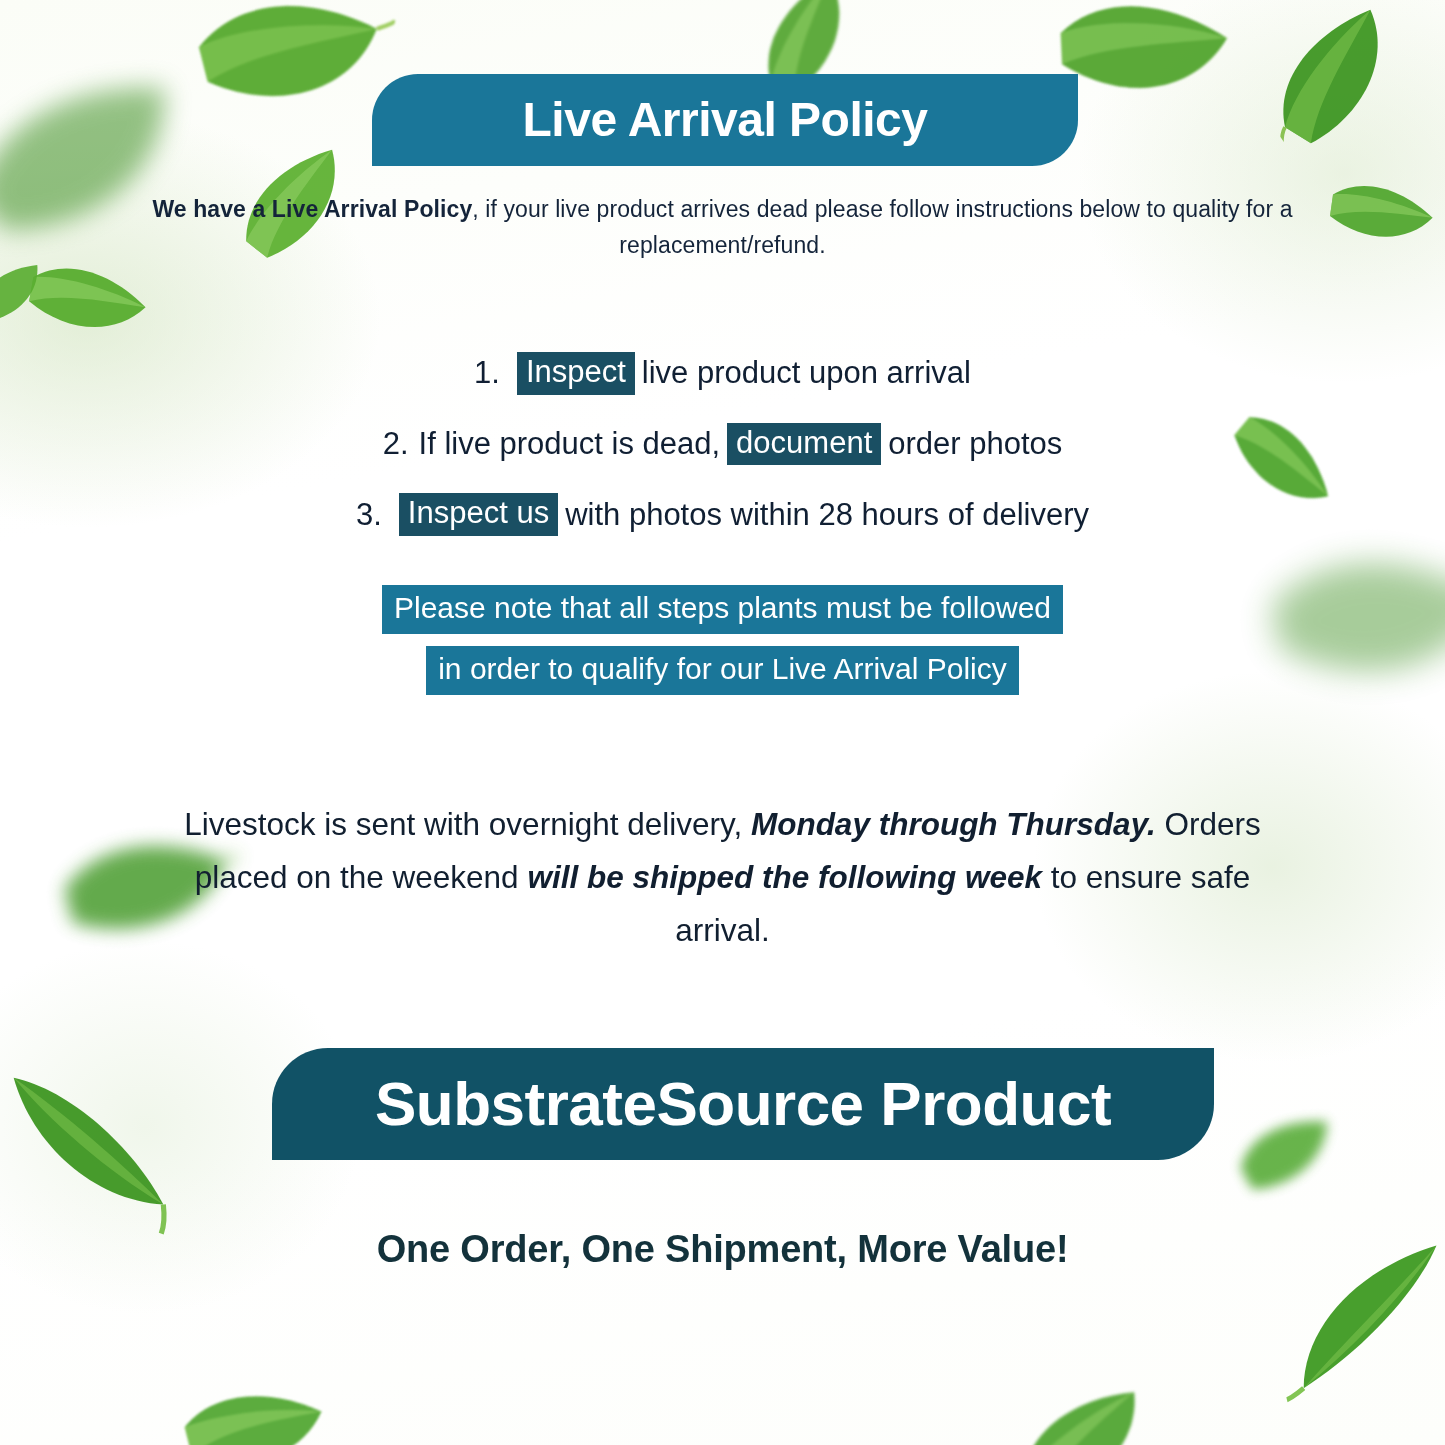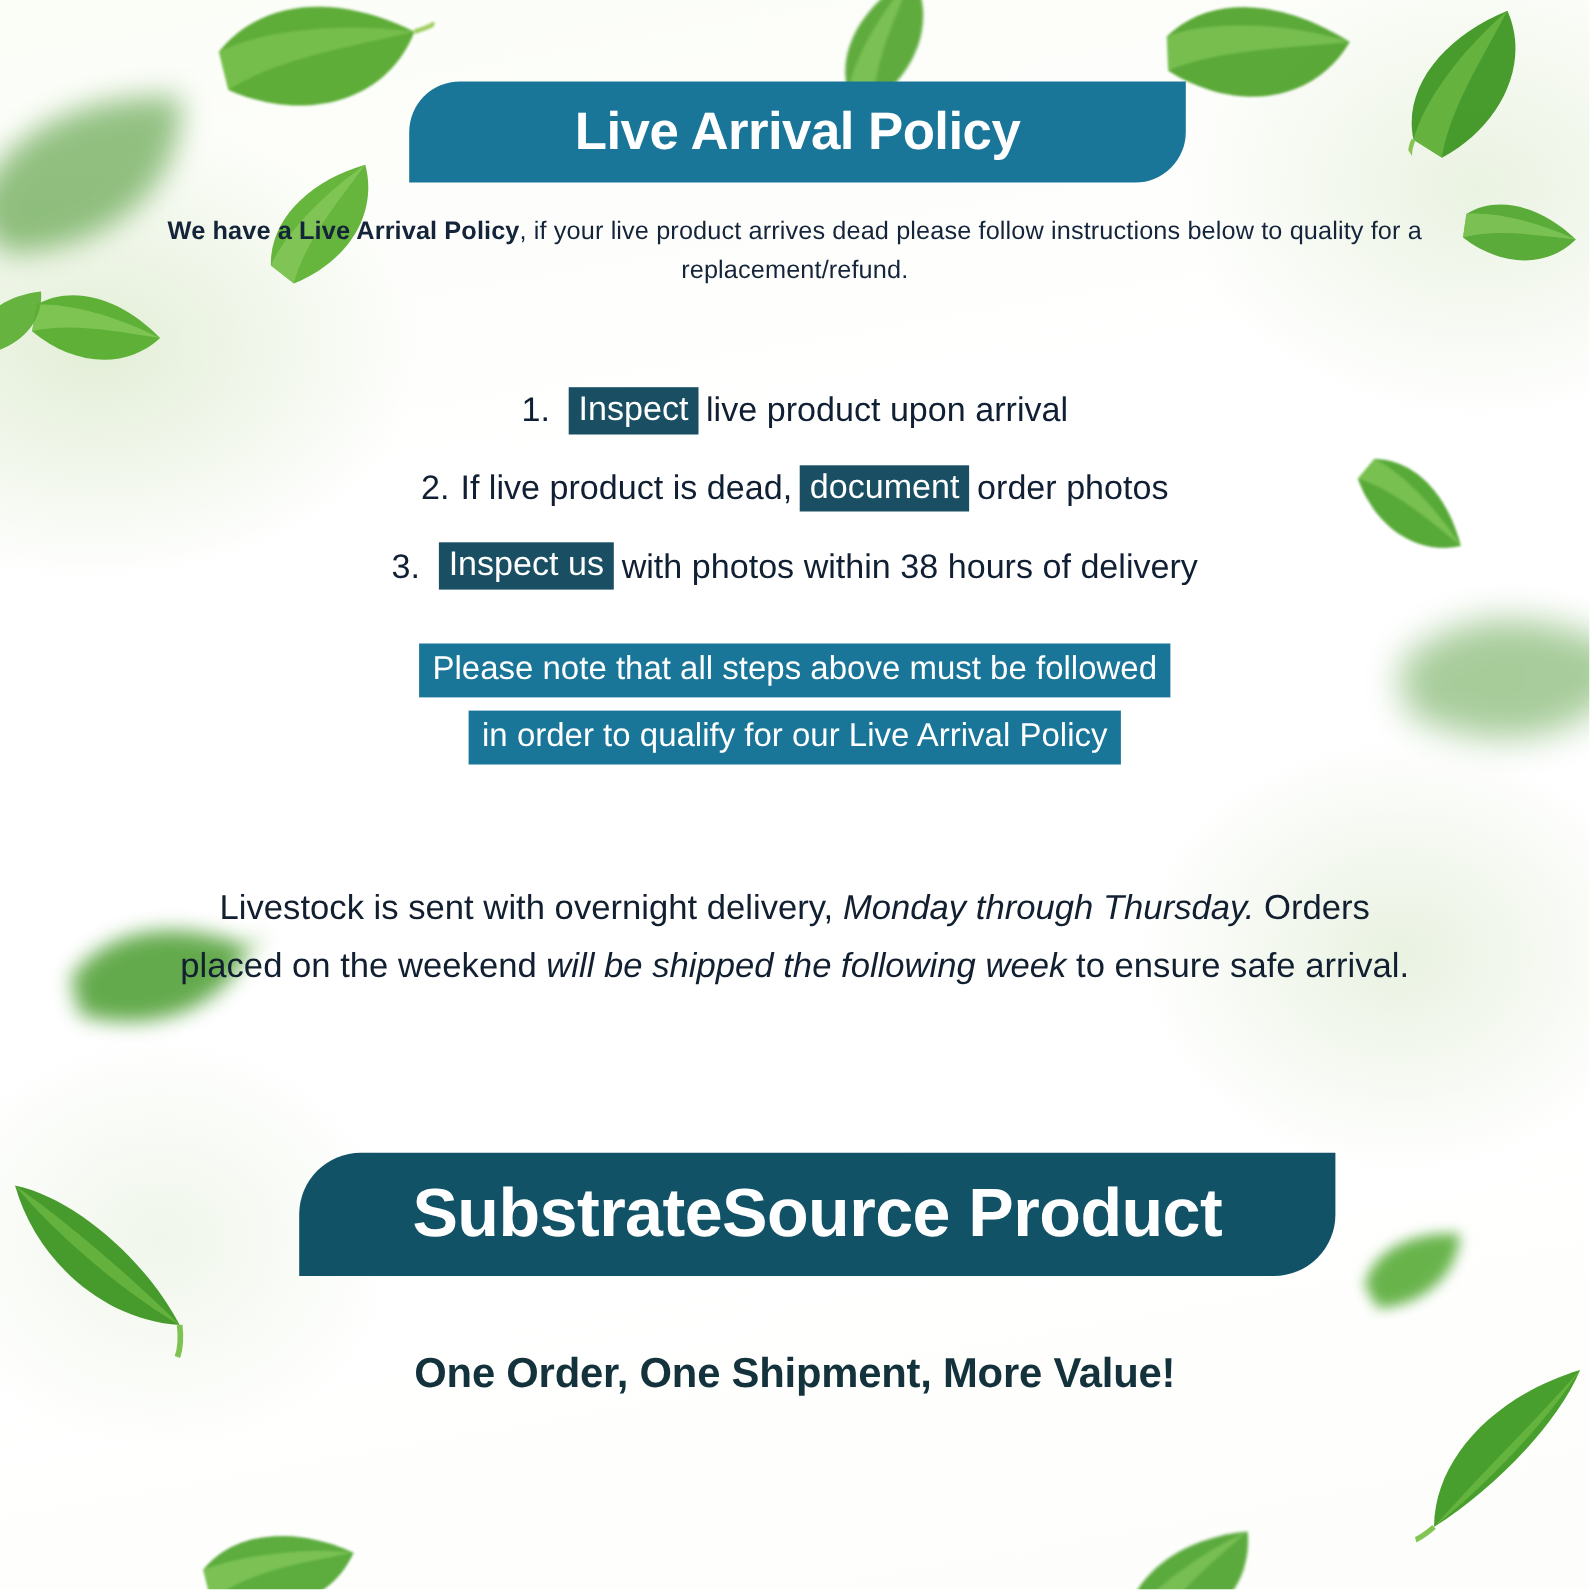--- a/index.html
+++ b/index.html
@@ -138,21 +138,21 @@
   #note-block .row { margin-bottom: 12px; }
 
   #livestock-para {
     left: 150px;
     top: 798px;
     width: 1145px;
     font-size: 31.5px;
     line-height: 1.68;
     color: #111f30;
   }
-  #livestock-para em { font-style: italic; }
+  #livestock-para em { font-style: italic; font-weight: bold; }
 
   #subhead {
     position: absolute;
     left: 150px;
     top: 1228px;
     width: 1145px;
     text-align: center;
     font-size: 38px;
     font-weight: bold;
     color: #13323b;
@@ -313,28 +313,28 @@
       <div class="step">
         <span class="step-num">2.</span>
         <span>If live product is dead,</span>
         <span class="hl-dark">document</span>
         <span>order photos</span>
       </div>
 
       <div class="step">
         <span class="step-num">3.</span>
         <span class="hl-dark">Inspect us</span>
-        <span>with photos within 38 hours of delivery</span>
+        <span>with photos within 28 hours of delivery</span>
       </div>
 
     </div>
 
     <div id="note-block">
       <div class="row">
-        <span class="note-line">Please note that all steps above must be followed</span>
+        <span class="note-line">Please note that all steps plants must be followed</span>
       </div>
       <div class="row">
         <span class="note-line">in order to qualify for our Live Arrival Policy</span>
       </div>
     </div>
 
     <div class="para" id="livestock-para">
       <span>Livestock is sent with overnight delivery, </span><em>Monday through Thursday.</em><span> Orders placed on the weekend </span><em>will be shipped the following week</em><span> to ensure safe arrival.</span>
     </div>
 

